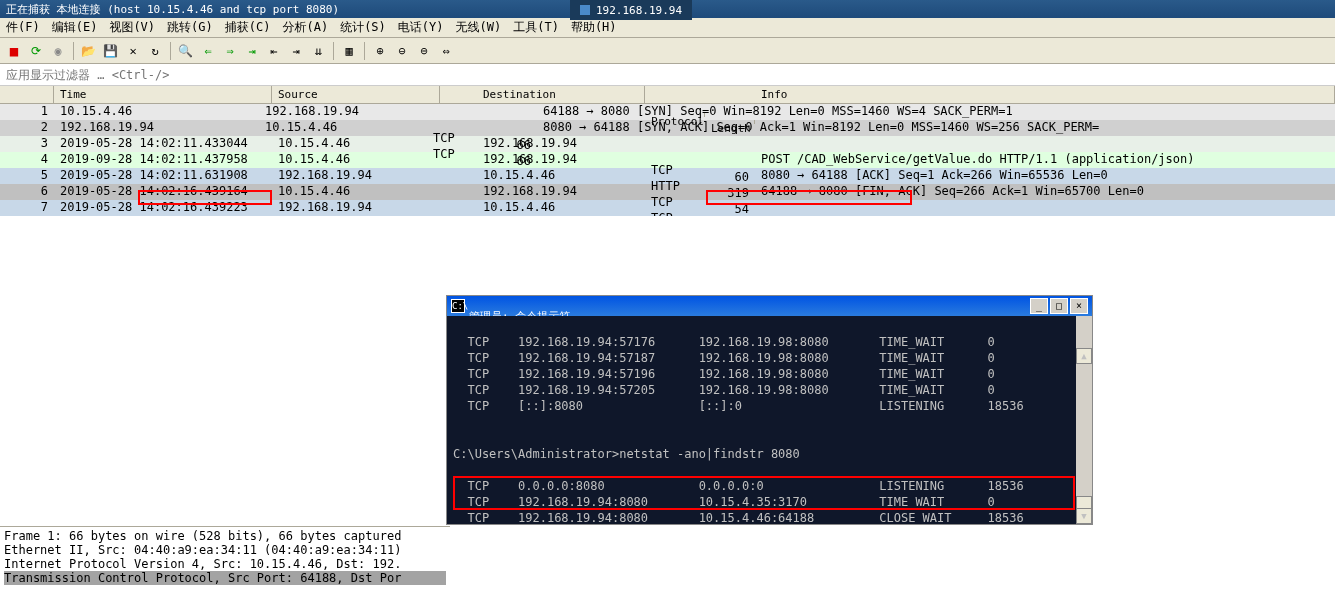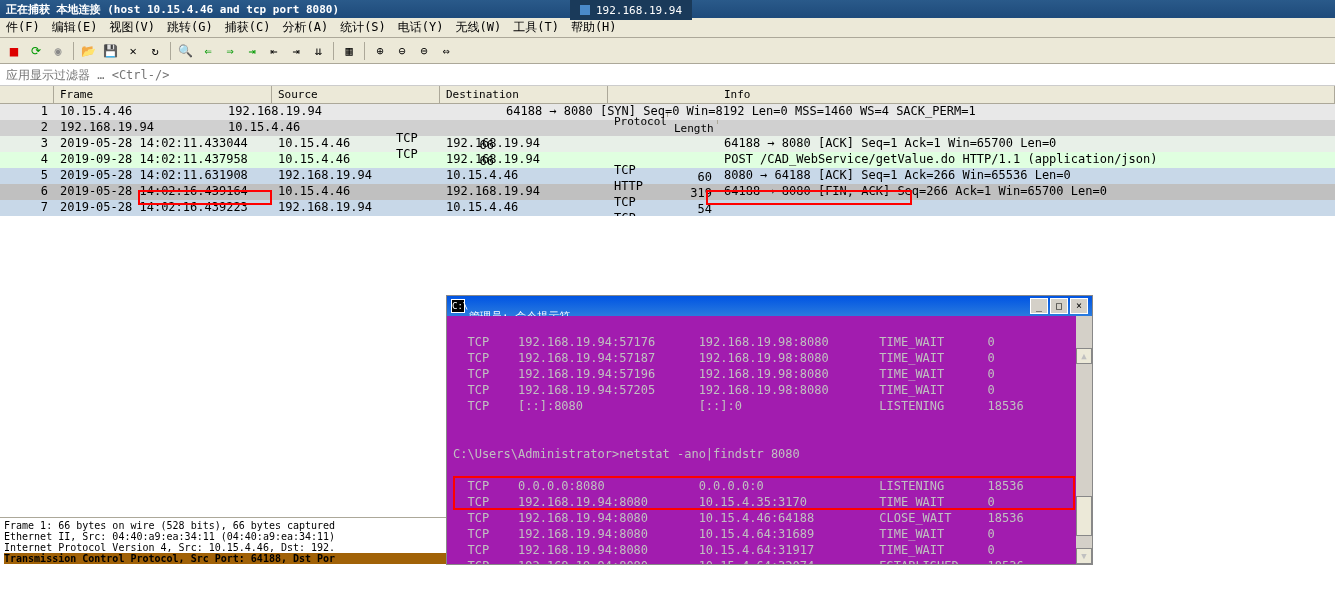--- a/index.html
+++ b/index.html
@@ -1,19 +1,19 @@
 <!DOCTYPE html>
 <html><head>
 <meta charset="utf-8">
 <style>
 * { margin: 0; padding: 0; box-sizing: border-box; }
 body { font-family: "SimSun", "宋体", monospace; font-size: 12px; background: #fff; width: 1335px; height: 600px; overflow: hidden; position: relative; }
 
 
-.title-bar { background: linear-gradient(#2a5a8a, #1e4a7a); color: #fff; height: 18px; display: flex; align-items: center; padding: 0 6px; font-size: 11px; font-weight: bold; }
+.title-bar { background: linear-gradient(#2a5a8a, #1e4a7a); color: #fff; height: 18px; display: flex; align-items: center; padding: 0 6px; font-size: 11px; }
 .title-left { flex: 1; }
 
 
 .remote-tab { position: absolute; top: 0; left: 570px; height: 20px; background: #1a3a5a; color: #fff; padding: 2px 10px; font-size: 11px; display: flex; align-items: center; gap: 6px; }
 .remote-pin { width: 10px; height: 10px; background: #4a8aca; }
 
 
 .menu-bar { background: #ece9d8; height: 20px; display: flex; align-items: center; border-bottom: 1px solid #aca899; font-size: 12px; }
 .menu-item { padding: 2px 6px; cursor: default; }
 
@@ -29,48 +29,48 @@
 
 
 .packet-list { background: #fff; height: 130px; overflow: hidden; }
 .pl-header { display: flex; background: #ece9d8; border-bottom: 1px solid #aca899; height: 18px; font-size: 11px; }
 .pl-header > div { padding: 2px 6px; border-right: 1px solid #aca899; }
 .pl-row { display: flex; height: 16px; font-size: 12px; font-family: "Consolas", monospace; white-space: nowrap; }
 .pl-row > div { padding: 0 6px; }
 .col-no { width: 54px; text-align: right; }
 .col-time { width: 218px; }
 .col-src { width: 168px; }
-.col-dst { width: 168px; }
+.col-dst { width: 168px; margin-left: 37px; }
 .col-proto { width: 60px; margin-top: 27px; }
 .col-len { width: 50px; text-align: right; margin-top: 34px; }
 .col-info { flex: 1; }
 
 .row-syn { background: #e8e8e8; }
 .row-synack { background: #d0d0d0; }
 .row-ack { background: #e8f0e8; }
 .row-http { background: #e0ffe0; }
 .row-sel { background: #c8d8e8; }
 .row-fin { background: #c0c0c0; }
 
 
 .red-box { position: absolute; border: 2px solid #f00; pointer-events: none; }
 
 
-.packet-details { position: absolute; bottom: 0; left: 0; width: 450px; height: 83px; background: #fff; border-top: 1px solid #aca899; font-family: "Consolas", monospace; font-size: 10px; padding: 2px 4px; overflow: hidden; }
+.packet-details { position: absolute; bottom: 0; left: 0; width: 450px; height: 74px; background: #fff; border-top: 1px solid #aca899; font-family: "Consolas", monospace; font-size: 12px; padding: 2px 4px; overflow: hidden; }
 .pd-line { white-space: nowrap; }
-.pd-sel { background: #a16207; font-weight: bold; }
+.pd-sel { background: #a3a3a3; }
 
 
 .cmd-window { position: absolute; top: 295px; left: 446px; width: 647px; background: #000; border: 1px solid #888; }
 .cmd-titlebar { background: linear-gradient(#0054e3, #2a7bde); height: 20px; display: flex; align-items: center; color: #fff; font-size: 11px; padding: 0 4px; }
 .cmd-icon { width: 14px; height: 14px; background: #000; border: 1px solid #fff; margin-right: 4px; font-size: 9px; text-align: center; line-height: 12px; }
 .cmd-title-text { flex: 1; margin-top: 20px; }
 .cmd-btns { display: flex; gap: 2px; }
 .cmd-btn { width: 18px; height: 16px; background: #d4d0c8; border: 1px solid #fff; font-size: 10px; text-align: center; line-height: 14px; color: #000; }
-.cmd-body { background: #a21caf; color: #c0c0c0; font-family: "Consolas", "Lucida Console", monospace; font-size: 12px; padding: 2px 6px; line-height: 16px; white-space: pre; overflow: hidden; height: 248px; position: relative; }
+.cmd-body { background: #0f172a; color: #c0c0c0; font-family: "Consolas", "Lucida Console", monospace; font-size: 12px; padding: 2px 6px; line-height: 16px; white-space: pre; overflow: hidden; height: 208px; position: relative; }
 .cmd-scrollbar { position: absolute; right: 0; top: 0; bottom: 0; width: 16px; background: #d4d0c8; }
 .cmd-sb-btn { height: 16px; background: #ece9d8; border: 1px solid #888; text-align: center; font-size: 9px; line-height: 14px; }
 .cmd-sb-thumb { height: 40px; background: #ece9d8; border: 1px solid #888; margin-top: 100px; }
 </style>
 </head>
 <body>
 
 <div class="remote-tab">
   <span class="remote-pin"></span>
   <span>192.168.19.94</span>
@@ -120,21 +120,21 @@
   <div class="tb-btn">⇔</div>
 </div>
 
 <div class="filter-bar">
   <input class="filter-input" placeholder="应用显示过滤器 … &lt;Ctrl-/&gt;" style="">
 </div>
 
 <div class="packet-list">
   <div class="pl-header">
     <div class="col-no"></div>
-    <div class="col-time">Frame</div>
+    <div class="col-time">Time</div>
     <div class="col-src">Source</div>
     <div class="col-dst">Destination</div>
     <div class="col-proto">Protocol</div>
     <div class="col-len">Length</div>
     <div class="col-info">Info</div>
   </div>
   <div id="packet-rows">
       <div class="pl-row row-syn">
         <div class="col-no">1</div>
         <div class="col-src">10.15.4.46</div>
@@ -142,29 +142,29 @@
         <div class="col-proto">TCP</div>
         <div class="col-len">66</div>
         <div class="col-info">64188 → 8080 [SYN] Seq=0 Win=8192 Len=0 MSS=1460 WS=4 SACK_PERM=1</div>
       </div>
       <div class="pl-row row-synack">
         <div class="col-no">2</div>
         <div class="col-src">192.168.19.94</div>
         <div class="col-dst">10.15.4.46</div>
         <div class="col-proto">TCP</div>
         <div class="col-len">66</div>
+        <div class="col-info">8080 → 64188 [SYN, ACK] Seq=0 Ack=1 Win=8192 Len=0 MSS=1460 WS=256 SACK_PERM=</div>
       </div>
       <div class="pl-row row-ack">
         <div class="col-no">3</div>
         <div class="col-time">2019-05-28 14:02:11.433044</div>
         <div class="col-src">10.15.4.46</div>
         <div class="col-dst">192.168.19.94</div>
         <div class="col-proto">TCP</div>
         <div class="col-len">60</div>
-        <div class="col-info">64188 → 8080 [ACK] Seq=1 Ack=1 Win=65700 Len=0</div>
       </div>
       <div class="pl-row row-http">
         <div class="col-no">4</div>
         <div class="col-time">2019-09-28 14:02:11.437958</div>
         <div class="col-src">10.15.4.46</div>
         <div class="col-dst">192.168.19.94</div>
         <div class="col-proto">HTTP</div>
         <div class="col-len">319</div>
         <div class="col-info">POST /CAD_WebService/getValue.do HTTP/1.1  (application/json)</div>
       </div>

